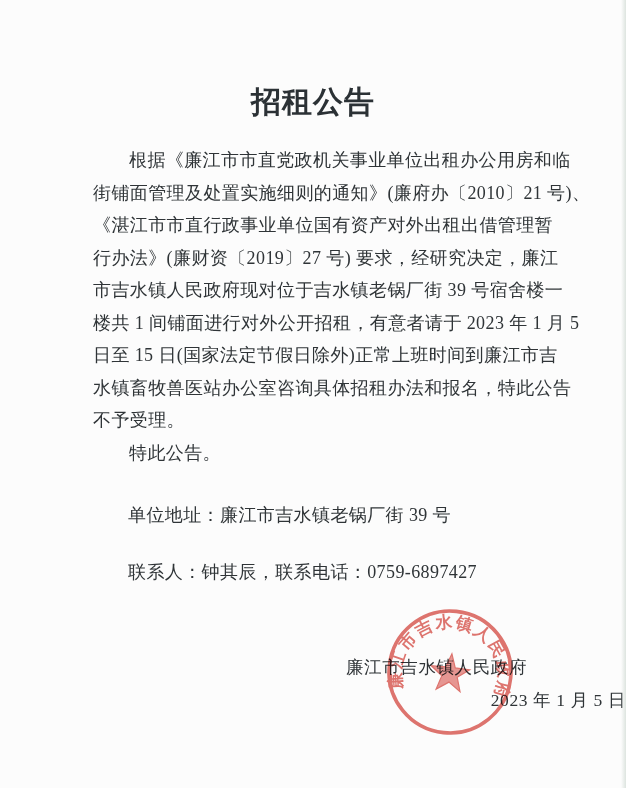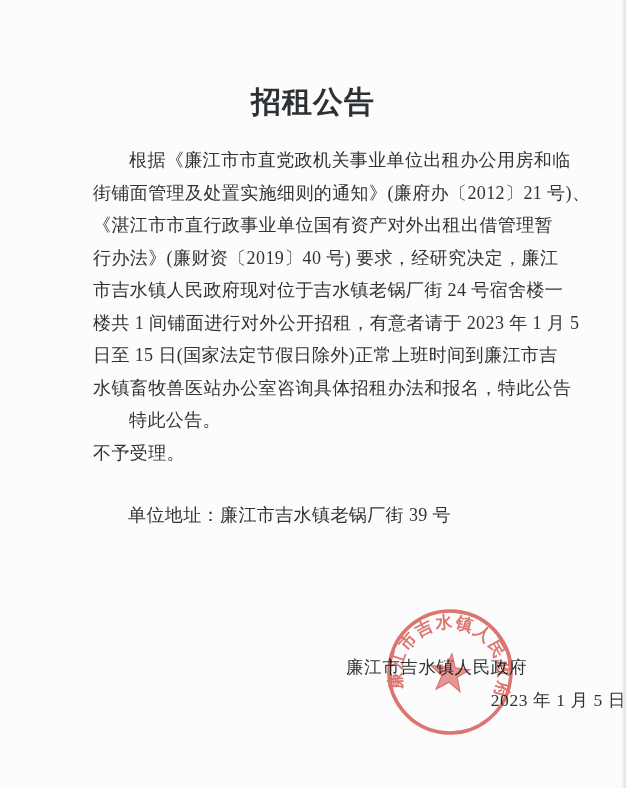--- a/index.html
+++ b/index.html
@@ -105,33 +105,34 @@
 </style>
 </head>
 <body>
 
 <div class="page" style="background: rgb(252, 252, 252); color: rgb(47, 52, 55);">
 
   <h1 class="notice-title">招租公告</h1>
 
   <div class="notice-body">
     <div class="body-line indent-2em">根据《廉江市市直党政机关事业单位出租办公用房和临</div>
-    <div class="body-line">街铺面管理及处置实施细则的通知》(廉府办〔2012〕21 号)、</div>
+    <div class="body-line">街铺面管理及处置实施细则的通知》(廉府办〔2010〕21 号)、</div>
     <div class="body-line">《湛江市市直行政事业单位国有资产对外出租出借管理暂</div>
-    <div class="body-line">行办法》(廉财资〔2019〕40 号) 要求，经研究决定，廉江</div>
-    <div class="body-line">市吉水镇人民政府现对位于吉水镇老锅厂街 24 号宿舍楼一</div>
+    <div class="body-line">行办法》(廉财资〔2019〕27 号) 要求，经研究决定，廉江</div>
+    <div class="body-line">市吉水镇人民政府现对位于吉水镇老锅厂街 39 号宿舍楼一</div>
     <div class="body-line">楼共 1 间铺面进行对外公开招租，有意者请于 2023 年 1 月 5</div>
     <div class="body-line">日至 15 日(国家法定节假日除外)正常上班时间到廉江市吉</div>
     <div class="body-line">水镇畜牧兽医站办公室咨询具体招租办法和报名，特此公告</div>
+    <div class="body-line last-of-para">不予受理。</div>
     <div class="body-line last-of-para indent-2em">特此公告。</div>
-    <div class="body-line last-of-para">不予受理。</div>
   </div>
 
   <div class="info-line address-line">单位地址：廉江市吉水镇老锅厂街 39 号</div>
 
+  <div class="info-line contact-line">联系人：钟其辰，联系电话：0759-6897427</div>
 
   <div class="signoff-line signature-line">廉江市吉水镇人民政府</div>
 
   <div class="signoff-line date-line">2023 年 1 月 5 日</div>
 
   <div class="official-seal">
     <svg viewBox="0 0 128 128">
       <defs>
         <path id="sealArc" d="M 23.5,94 A 48 48 0 1 1 104.5,94" fill="none"></path>
       </defs>

